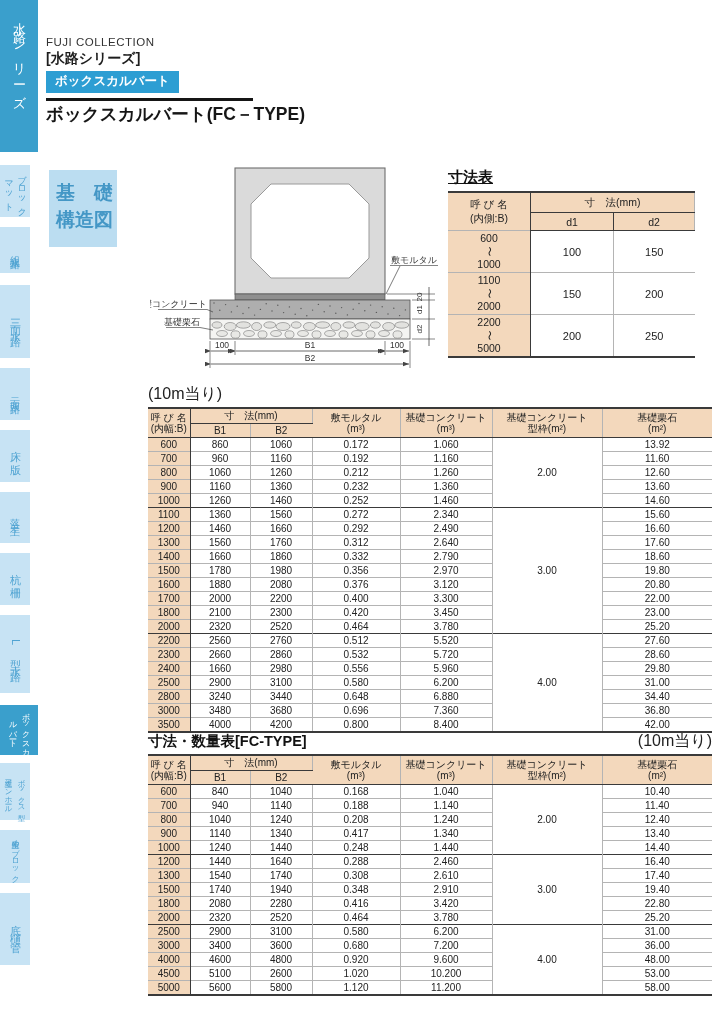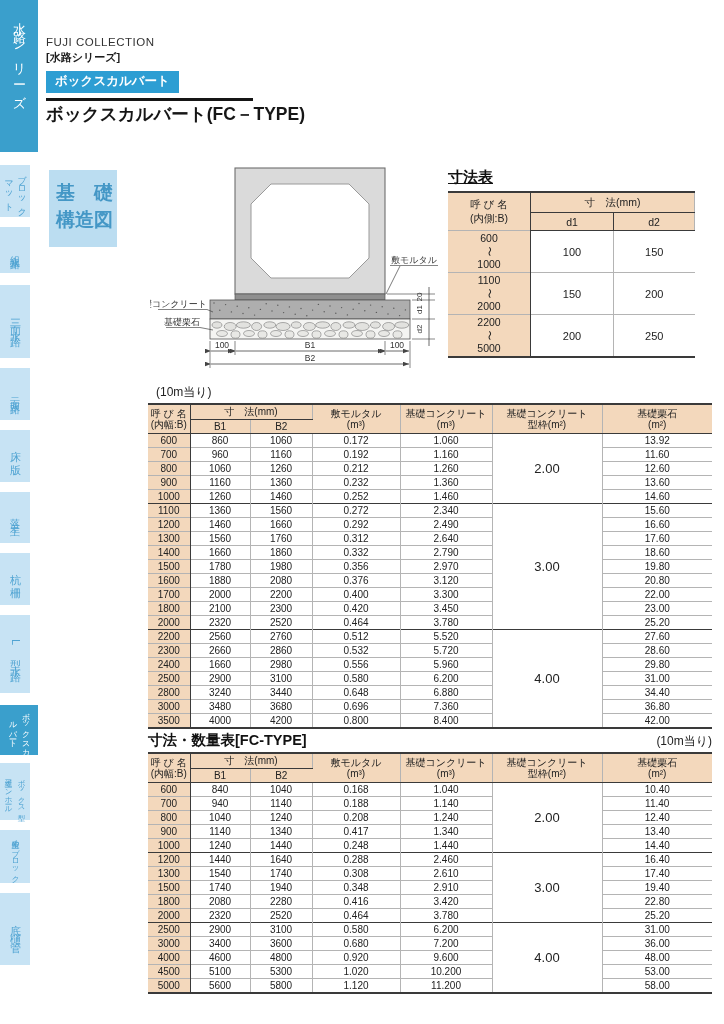--- a/index.html
+++ b/index.html
@@ -13,21 +13,21 @@
   
   .sb-header{position:absolute;left:0;top:0;width:38px;height:152px;background:var(--sidebar-blue);
     color:#fff;writing-mode:vertical-rl;display:flex;align-items:center;justify-content:flex-start;
     font-size:13px;letter-spacing:9px;padding-top:12px;box-sizing:border-box;}
   .sb-item{position:absolute;left:0;width:30px;background:var(--sidebar-light);color:var(--sidebar-text);
     writing-mode:vertical-rl;white-space:pre-line;display:flex;align-items:center;justify-content:center;
     text-align:center;box-sizing:border-box;line-height:13px;}
   .sb-item.active{width:38px;background:var(--sidebar-blue);color:#fff;}
   
   .brand{position:absolute;left:46px;top:36px;font-size:11.5px;letter-spacing:.5px;color:#333;}
-  .series{position:absolute;left:46px;top:50px;font-size:11px;font-weight:bold;color:#1d1d1d;}
+  .series{position:absolute;left:46px;top:50px;font-size:14px;font-weight:bold;color:#1d1d1d;}
   .badge{position:absolute;left:46px;top:71px;background:var(--accent-blue);color:#fff;
     font-size:12.5px;font-weight:bold;padding:2px 9px 3px;}
   .rule{position:absolute;left:46px;top:98px;width:207px;height:2.5px;background:#151515;}
   .title{position:absolute;left:46px;top:103px;font-size:17.5px;font-weight:bold;line-height:22px;color:#161616;}
   
   .diag-label{position:absolute;left:49px;top:170px;width:68px;height:77px;background:var(--label-bg);
     color:var(--label-text);font-size:19px;font-weight:bold;line-height:27px;padding:9px 0 0 7px;box-sizing:border-box;}
   .diag-svg{position:absolute;left:150px;top:156px;}
   
   .dimt-wrap{position:absolute;left:448px;top:168px;width:247px;}
@@ -42,35 +42,35 @@
   .dimt td{height:41px;border-top:1px solid var(--light-line);background:#fff;font-size:11px;}
   .dimt td.name{background:var(--tan);font-size:10.5px;line-height:13px;}
   .dimt tr > *:first-child{border-right:1.6px solid var(--dark-line);width:82px;}
   .dimt tr > *:nth-child(2){border-right:1px solid var(--light-line);}
   .wave{display:inline-block;transform:rotate(90deg);font-size:10px;}
   
   .qty-wrap{position:absolute;left:148px;width:564px;}
   #t1{top:384px;} #t2{top:731px;}
   .qty-head{display:flex;justify-content:space-between;align-items:baseline;margin-bottom:2px;}
   .qty-title{font-size:14.5px;font-weight:bold;color:#111;}
-  .qty-note{font-size:12px;color:#222;margin-left:8px;}
+  .qty-note{font-size:16px;color:#222;}
   table.qty{border-collapse:collapse;width:100%;font-size:10px;color:var(--ink);table-layout:fixed;
     border-top:2px solid var(--dark-line);border-bottom:2px solid var(--dark-line);}
   .qty th{background:var(--tan);font-weight:normal;line-height:11.5px;padding:1px 0;}
   .qty th,.qty td{text-align:center;border-right:1px solid var(--light-line);}
   .qty tr > *:last-child{border-right:none;}
   .qty th.namehead,.qty td.name{border-right:1.3px solid var(--dark-line);}
   .qty thead th{border-bottom:1.6px solid var(--dark-line);}
   .qty th.dimhead{border-bottom:1px solid var(--dark-line);}
   .qty td{height:13px;line-height:12px;padding:0 3px;background:#fff;border-top:1px solid var(--light-line);}
   .qty td.name{background:var(--tan);}
   .qty tbody tr:first-child td{border-top:none;}
   .qty tbody tr.grp-first td{border-top:1.6px solid var(--dark-line);}
   .qty tbody tr.grp-first:first-child td{border-top:none;}
-  .qty td.fw{font-size:13px;vertical-align:middle;}
+  .qty td.fw{font-size:10px;vertical-align:middle;}
   
   .page-num{position:absolute;left:20px;top:1028px;font-size:11px;color:#333;
     padding:0 9px 20px 0;border-right:1px solid #666;}
 </style>
 </head>
 <body>
 
 <div class="page">
 
   <div class="sb-header">水路シリーズ</div>
@@ -637,21 +637,21 @@
             <td class="name">4000</td>
             <td>4600</td>
             <td>4800</td>
             <td>0.920</td>
             <td>9.600</td>
             <td>48.00</td>
           </tr>
           <tr>
             <td class="name">4500</td>
             <td>5100</td>
-            <td>5300</td>
+            <td>2600</td>
             <td>1.020</td>
             <td>10.200</td>
             <td>53.00</td>
           </tr>
           <tr>
             <td class="name">5000</td>
             <td>5600</td>
             <td>5800</td>
             <td>1.120</td>
             <td>11.200</td>

